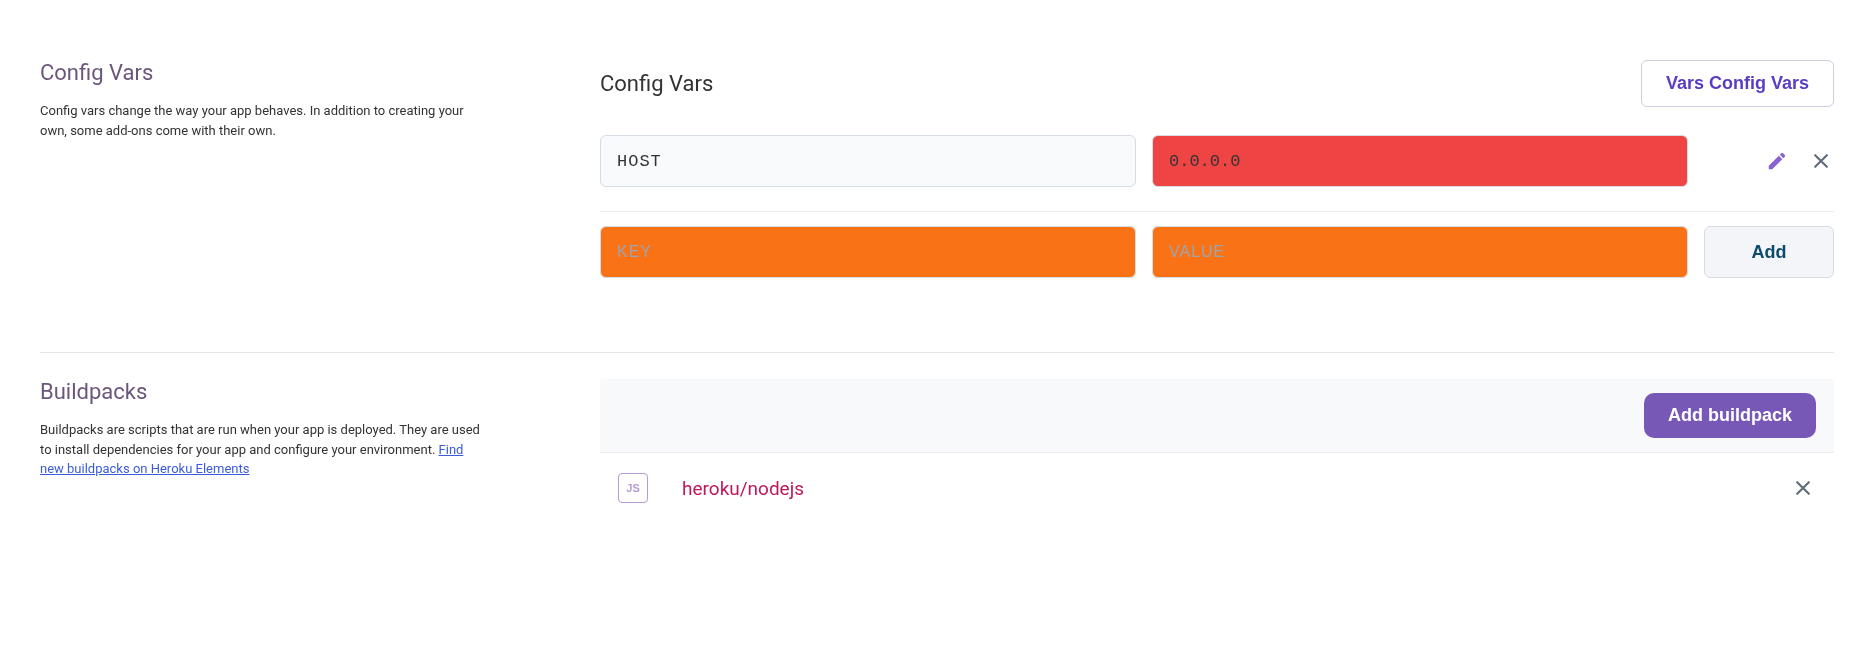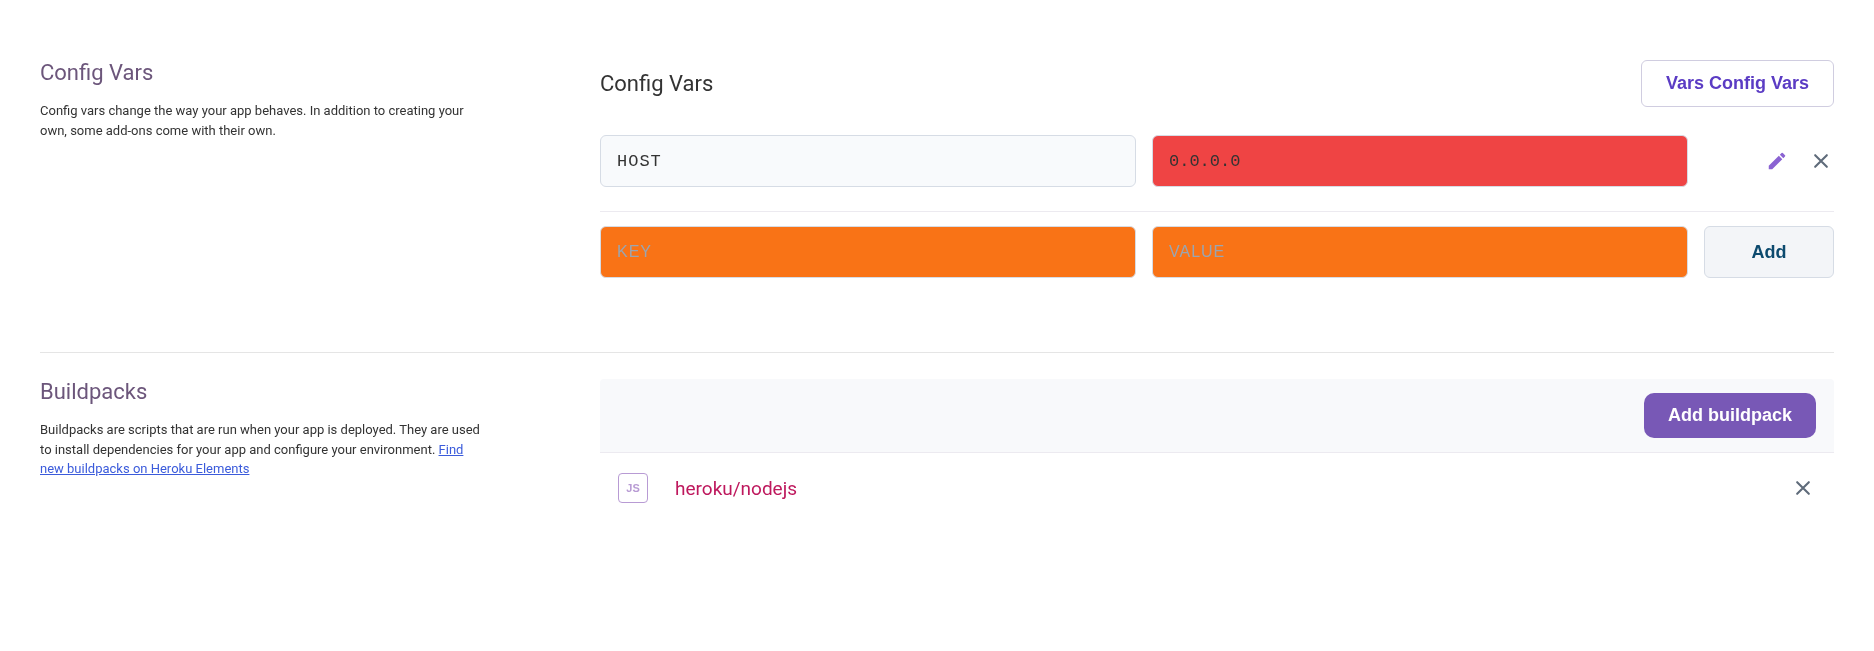--- a/index.html
+++ b/index.html
@@ -141,21 +141,21 @@
     font-size: 18px;
     font-weight: 600;
     padding: 12px 24px;
     border-radius: 10px;
     cursor: pointer;
   }
   .bp-row {
     display: flex;
     align-items: center;
     padding: 20px 18px;
-    gap: 27px;
+    gap: 34px;
   }
   .bp-icon {
     width: 30px;
     height: 30px;
     border: 1.5px solid #b89bd4;
     border-radius: 4px;
     display: flex;
     align-items: center;
     justify-content: center;
     color: #b89bd4;

